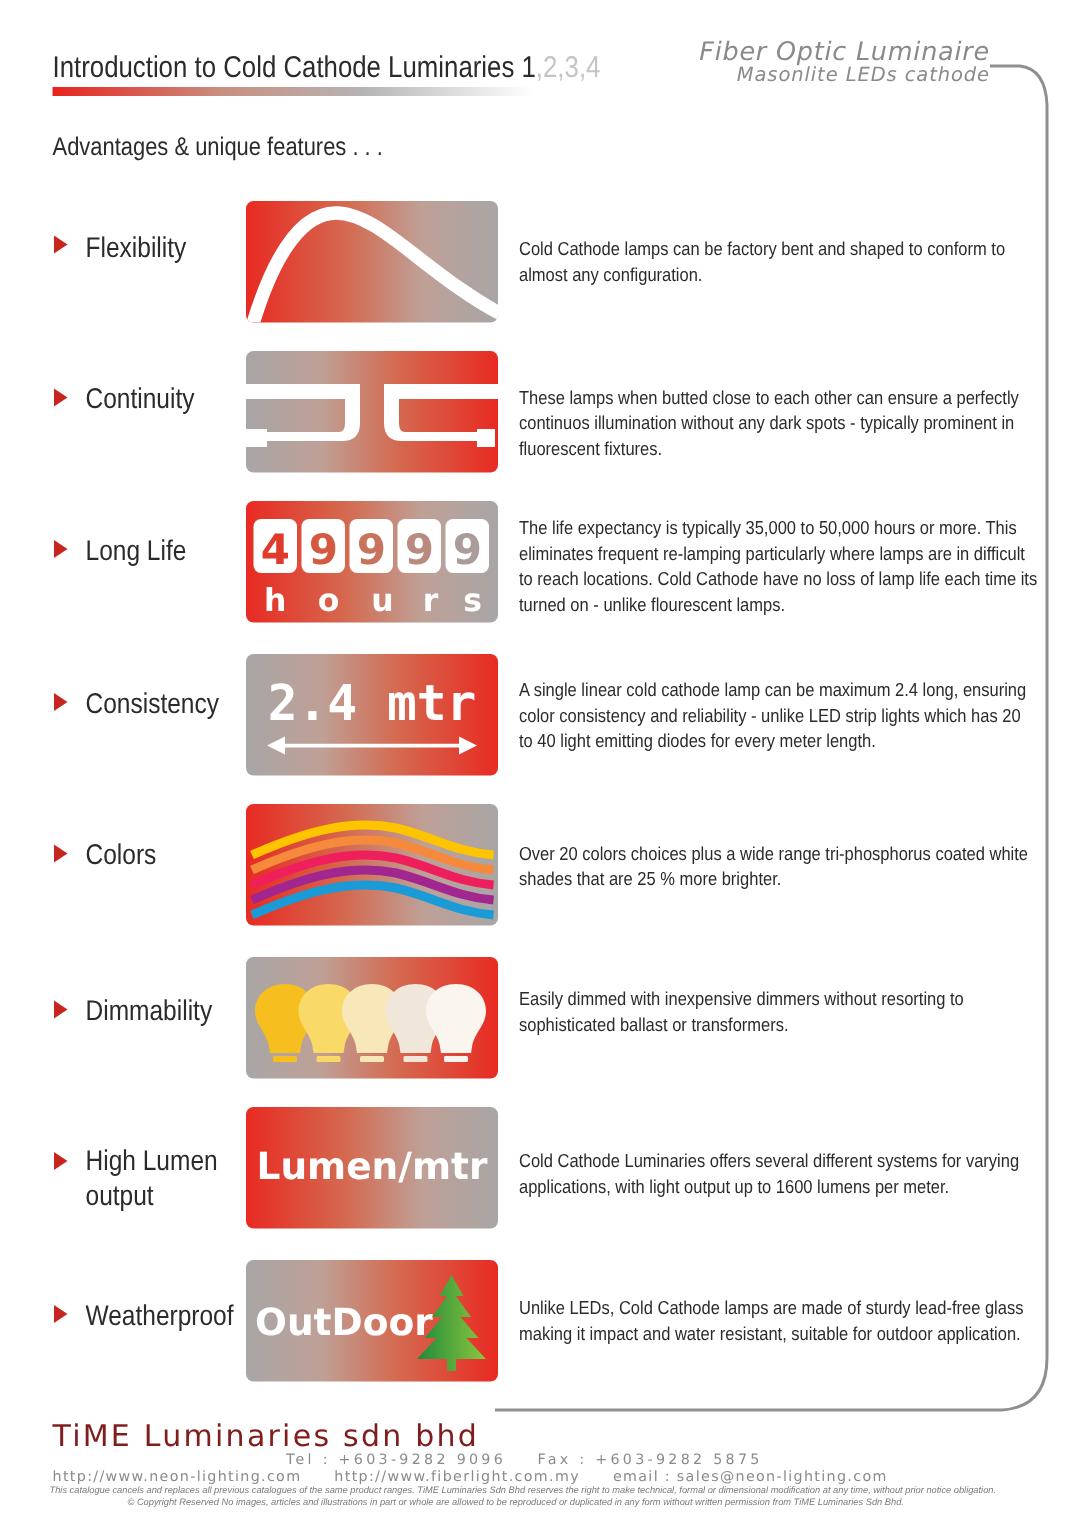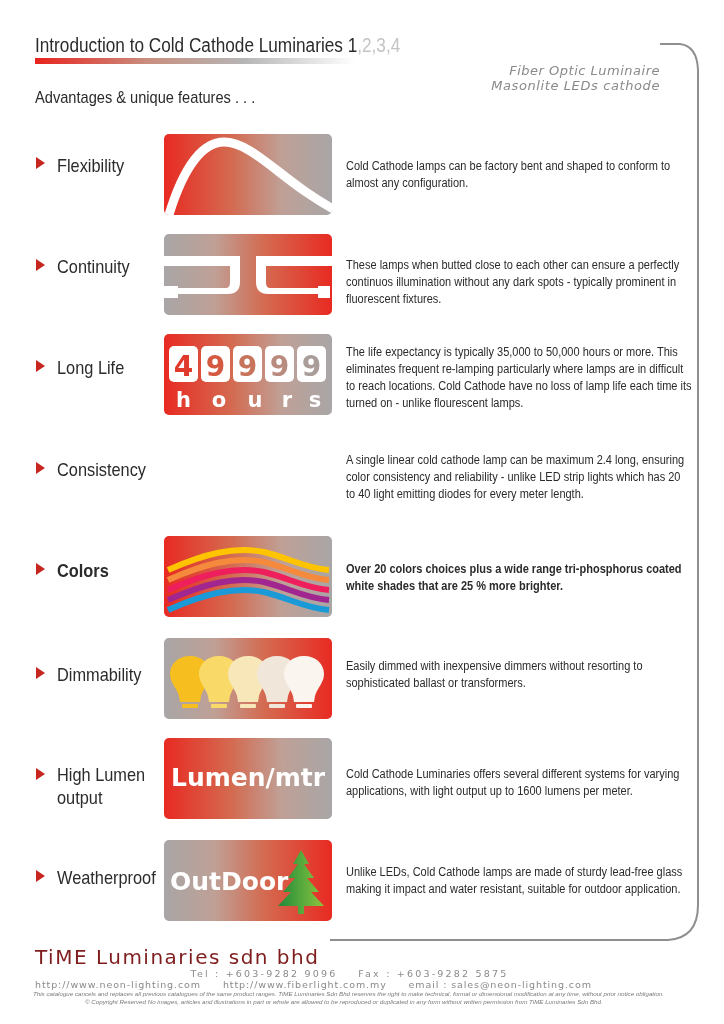--- a/index.html
+++ b/index.html
@@ -16,21 +16,21 @@
   .title .current { color: #2b2b2b; }
   .title-bar {
     position: absolute; left: 35px; top: 58px; width: 320px; height: 6px;
     background: linear-gradient(to right, #e8231e 0%, #c98e7e 35%, #b5b5b5 65%, rgba(255,255,255,0) 100%);
   }
   .brand-top {
     position: absolute; right: 64px; top: 28px; text-align: right;
     font-family: "DejaVu Sans", sans-serif; font-style: italic; color: #8a8a8a;
     line-height: 15px;
   }
-  .brand-top .l1 { font-size: 13px; letter-spacing: 0.5px; margin-top: 35px; }
+  .brand-top .l1 { font-size: 17px; letter-spacing: 0.5px; }
   .brand-top .l2 { font-size: 13px; letter-spacing: 0.6px; }
 
   .frame-svg { position: absolute; left: 0; top: 0; }
 
   .subtitle {
     position: absolute; left: 35px; top: 88px; font-size: 17px; color: #2b2b2b;
     transform: scaleX(0.86); transform-origin: left top; white-space: nowrap;
   }
 
   
@@ -150,24 +150,32 @@
         <text x="151" y="73" text-anchor="middle" font-size="21" fill="#ffffff">s</text>
       </g>
     </svg>
   </div>
   <div class="desc" style="top:10px;">The life expectancy is typically 35,000 to 50,000 hours or more. This eliminates frequent re-lamping particularly where lamps are in difficult to reach locations. Cold Cathode have no loss of lamp life each time its turned on - unlike flourescent lamps.</div>
 </div>
 
 <div class="feature" style="top:436px;">
   <span class="arrow" style="top:26px;"></span>
   <span class="label" style="top:22px;">Consistency</span>
+  <div class="tile red-right">
+    <svg width="168" height="81" viewBox="0 0 168 81">
+      <text x="84" y="44" text-anchor="middle" font-family="DejaVu Sans Mono, monospace" font-weight="bold" font-size="33" fill="#ffffff">2.4 mtr</text>
+      <line x1="20" y1="61" x2="148" y2="61" stroke="#ffffff" stroke-width="2.5"></line>
+      <path d="M14 61 L26 55 L26 67 Z" fill="#ffffff"></path>
+      <path d="M154 61 L142 55 L142 67 Z" fill="#ffffff"></path>
+    </svg>
+  </div>
   <div class="desc" style="top:16px;">A single linear cold cathode lamp can be maximum 2.4 long, ensuring color consistency and reliability  - unlike LED strip lights which has 20 to 40 light emitting diodes for every meter length.</div>
 </div>
 
-<div class="feature" style="top:536px;font-weight:bold;">
+<div class="feature" style="top:536px;">
   <span class="arrow" style="top:27px;"></span>
   <span class="label" style="top:23px;">Colors</span>
   <div class="tile red-left">
     <svg width="168" height="81" viewBox="0 0 168 81">
       <g fill="none" stroke-width="6" stroke-linecap="butt">
         <path d="M4 34 C40 18 70 10 100 16 C125 22 140 32 165 34" stroke="#ffc400"></path>
         <path d="M4 44 C40 28 70 20 100 26 C125 32 140 42 165 44" stroke="#f58a3c"></path>
         <path d="M4 54 C40 38 70 30 100 36 C125 42 140 52 165 54" stroke="#ee1f5c"></path>
         <path d="M4 64 C40 48 70 40 100 46 C125 52 140 62 165 64" stroke="#a1268f"></path>
         <path d="M4 74 C40 58 70 50 100 56 C125 62 140 72 165 74" stroke="#1b9ad8"></path>

